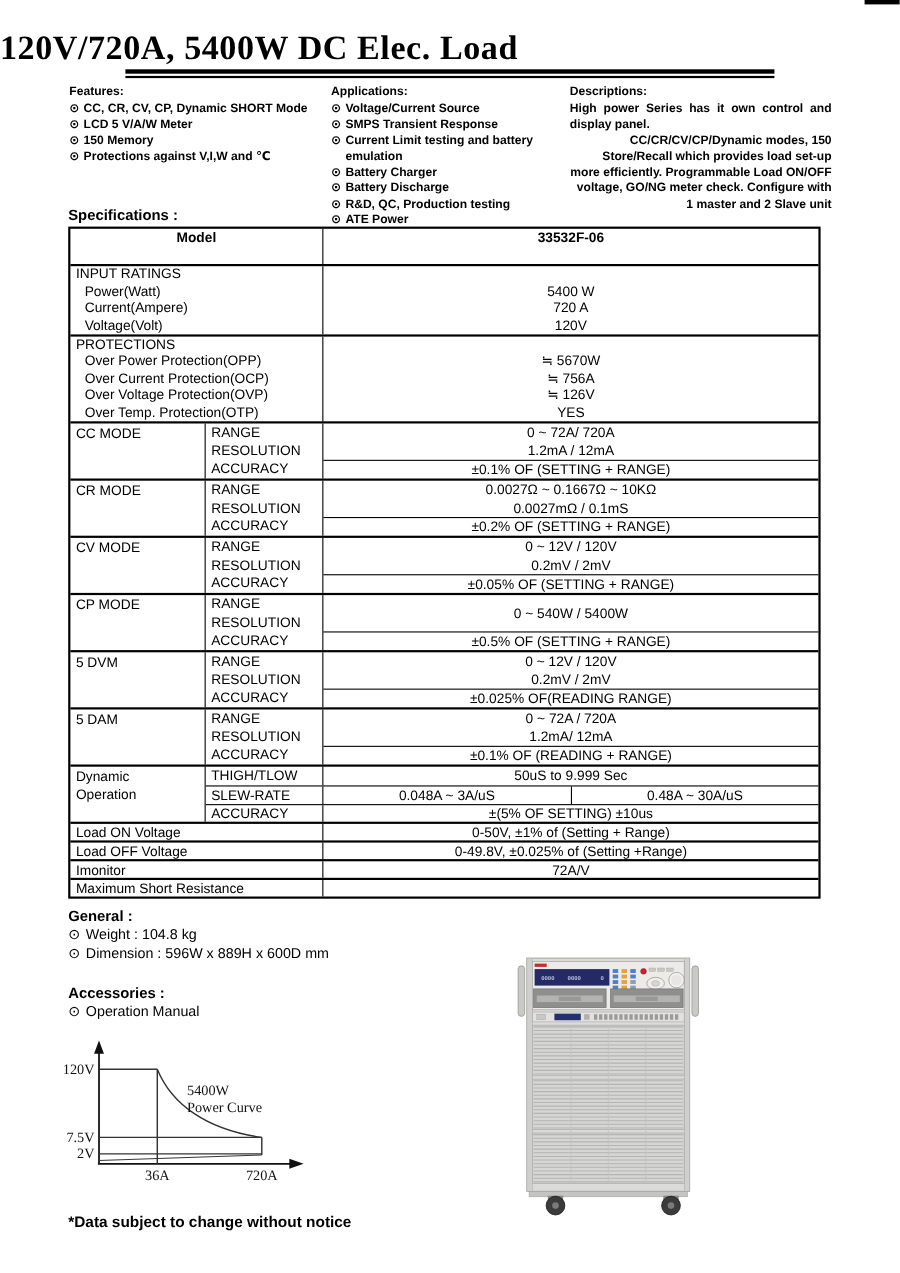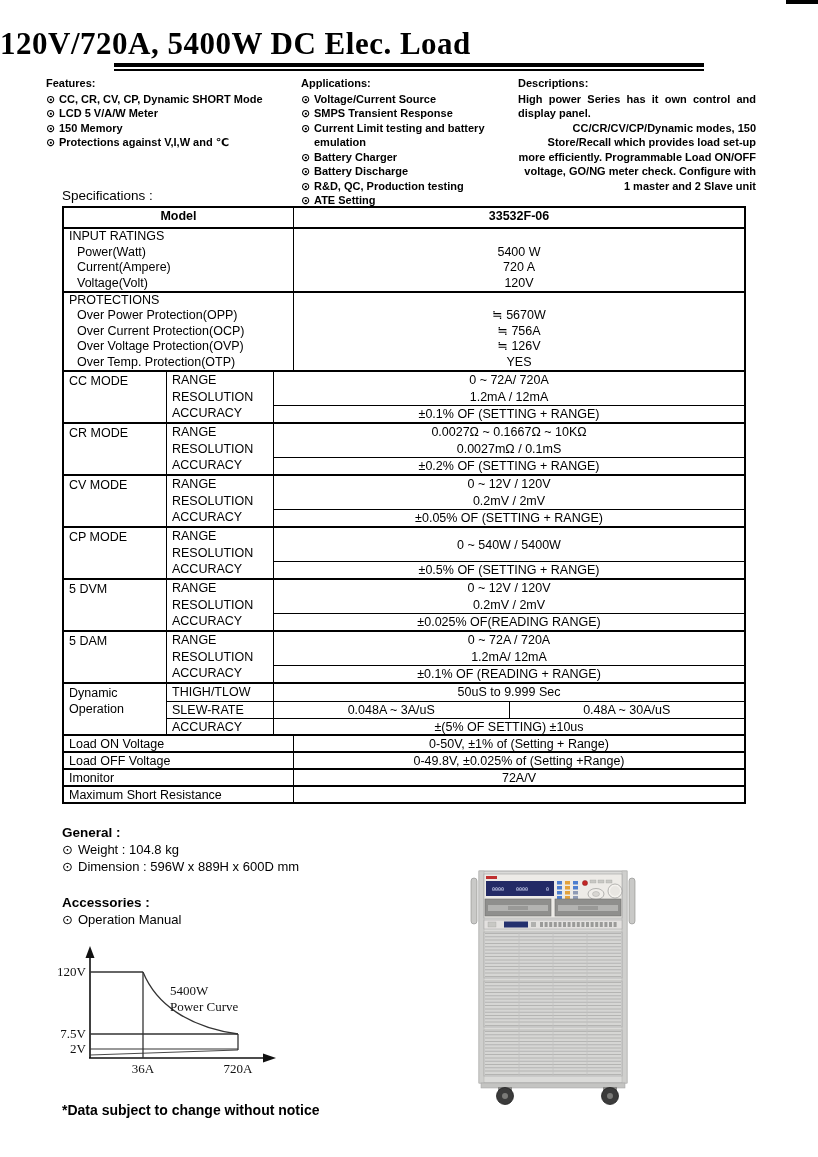--- a/index.html
+++ b/index.html
@@ -21,39 +21,39 @@
     top:63px; left:114px; width:590px; height:8px;
     border-top:4px solid #000; border-bottom:2px solid #000;
   }
   .scan-artifact { top:0; left:786px; width:32px; height:4px; background:#000; }
 
   
   .col { font-size:11px; font-weight:bold; line-height:14.5px; }
   .col-heading { margin-bottom:1px; }
   .blist-item { display:flex; }
   .bullet { width:13px; flex:0 0 13px; }
-  .features { top:76px; left:46px; width:232px; }
+  .features { top:76px; left:63px; width:232px; }
   .applications { top:76px; left:301px; width:218px; }
   .descriptions { top:76px; left:518px; width:238px; }
   .desc-p { text-align:justify; }
   .desc-p2 { text-align:right; }
 
   
-  .spec-heading { top:188px; left:62px; font-size:13.5px; font-weight:normal; }
+  .spec-heading { top:188px; left:62px; font-size:13.5px; font-weight:bold; }
   .spec-table {
     top:206px; left:62px; width:684px;
     border:2px solid #000; font-size:12.5px; background:#fff;
   }
   .trow { display:flex; border-top:2px solid #000; }
   .trow.first { border-top:none; }
   .cA  { width:230px; border-right:1px solid #000; }
-  .cA1 { width:103px; border-right:1px solid #000; }
+  .cA1 { width:123px; border-right:1px solid #000; }
   .cA2 { width:107px; border-right:1px solid #000; }
   .cB  { flex:1; text-align:center; }
-  .hdr { height:19px; }
+  .hdr { height:32px; }
   .hdr > div { line-height:16px; font-weight:bold; text-align:center; }
   .lbl { padding-left:5px; }
   .lbl.sub { padding-left:13px; }
   .ir-block { height:64px; }
   .ir-block .lbl, .ir-block .val { line-height:15.5px; height:15.5px; }
   .prot-block { height:79px; }
   .prot-block .lbl, .prot-block .val { line-height:15.4px; height:15.4px; }
   .mode-block { height:52px; }
   .mode-block .cA1 .lbl { line-height:16px; padding-top:1px; }
   .mode-block .cA2 .lbl { line-height:16.5px; height:16.5px; }
@@ -142,21 +142,21 @@
   <div class="blist-item">
       <span class="bullet">⊙</span>
       <span>Battery Discharge</span>
     </div>
   <div class="blist-item">
       <span class="bullet">⊙</span>
       <span>R&amp;D, QC, Production testing</span>
     </div>
   <div class="blist-item">
       <span class="bullet">⊙</span>
-      <span>ATE Setting</span>
+      <span>ATE Power</span>
     </div>
 </div>
 
 <div class="abs col descriptions">
   <div class="col-heading">Descriptions:</div>
   <div class="desc-p">High power Series has it own control and display panel.</div>
   <div class="desc-p desc-p2">CC/CR/CV/CP/Dynamic modes, 150 Store/Recall which provides load set-up more efficiently. Programmable Load ON/OFF voltage, GO/NG meter check. Configure with 1 master and 2 Slave unit</div>
 </div>
 
 <div class="abs spec-heading">Specifications :</div>

